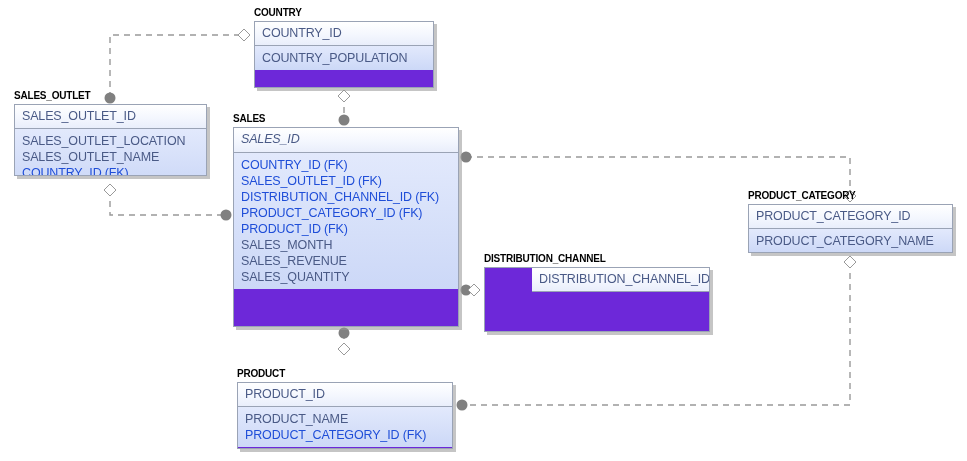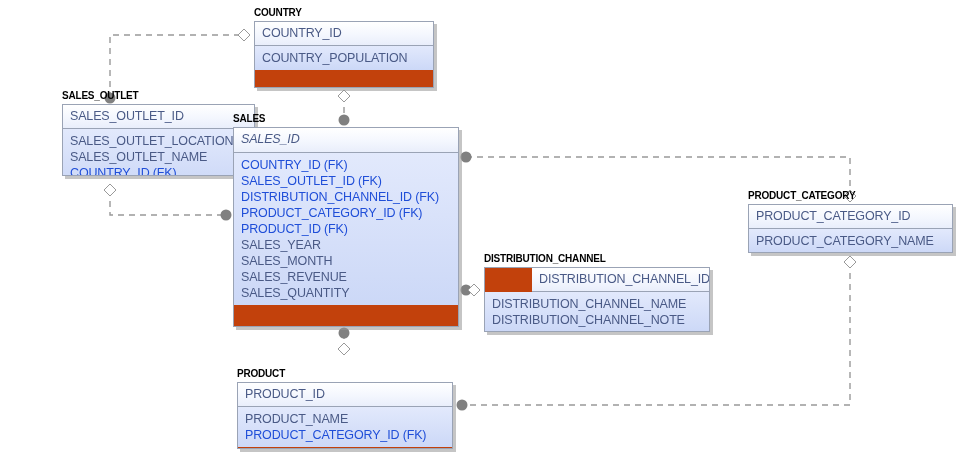--- a/index.html
+++ b/index.html
@@ -38,21 +38,21 @@
   }
   .entity-body {
     position: absolute;
     left: 0;
     top: 0;
     width: 100%;
     height: 100%;
     box-sizing: border-box;
     border: 1px solid #9aa3b5;
     box-shadow: 3px 3px 0 0 rgba(150,150,150,0.55);
-    background: #c2410c;
+    background: #6d28d9;
     overflow: hidden;
   }
   .pk-section {
     box-sizing: border-box;
     border-bottom: 1px solid #9aa3b5;
     background: linear-gradient(to bottom, #ffffff 0%, #f4f7fe 55%, #e9eefb 100%);
     padding: 3px 6px 3px 7px;
   }
   .attr-section {
     box-sizing: border-box;
@@ -124,21 +124,21 @@
         <div class="entity-title">COUNTRY</div>
         <div class="entity-body">
           <div class="pk-section" style="height: 24px;">
             <div class="field">COUNTRY_ID</div>
           </div>
           <div class="attr-section">
             <div class="field">COUNTRY_POPULATION</div>
           </div>
         </div>
       </div>
-      <div class="entity" style="left: 14px; top: 104px; width: 193px; height: 72px; margin-left: 48px;">
+      <div class="entity" style="left: 14px; top: 104px; width: 193px; height: 72px;">
         <div class="entity-title">SALES_OUTLET</div>
         <div class="entity-body">
           <div class="pk-section" style="height: 24px;">
             <div class="field">SALES_OUTLET_ID</div>
           </div>
           <div class="attr-section">
             <div class="field">SALES_OUTLET_LOCATION</div>
             <div class="field">SALES_OUTLET_NAME</div>
             <div class="field fk">COUNTRY_ID (FK)</div>
           </div>
@@ -149,36 +149,31 @@
         <div class="entity-body">
           <div class="pk-section" style="height: 25px; font-style: italic;">
             <div class="field">SALES_ID</div>
           </div>
           <div class="attr-section">
             <div class="field fk">COUNTRY_ID (FK)</div>
             <div class="field fk">SALES_OUTLET_ID (FK)</div>
             <div class="field fk">DISTRIBUTION_CHANNEL_ID (FK)</div>
             <div class="field fk">PRODUCT_CATEGORY_ID (FK)</div>
             <div class="field fk">PRODUCT_ID (FK)</div>
-            <div class="field">SALES_YEAR</div>
             <div class="field">SALES_MONTH</div>
             <div class="field">SALES_REVENUE</div>
             <div class="field">SALES_QUANTITY</div>
           </div>
         </div>
       </div>
       <div class="entity" style="left: 484px; top: 267px; width: 226px; height: 65px;">
         <div class="entity-title">DISTRIBUTION_CHANNEL</div>
         <div class="entity-body">
           <div class="pk-section" style="height: 24px; margin-left: 47px;">
             <div class="field">DISTRIBUTION_CHANNEL_ID</div>
-          </div>
-          <div class="attr-section">
-            <div class="field">DISTRIBUTION_CHANNEL_NAME</div>
-            <div class="field">DISTRIBUTION_CHANNEL_NOTE</div>
           </div>
         </div>
       </div>
       <div class="entity" style="left: 748px; top: 204px; width: 205px; height: 49px;">
         <div class="entity-title">PRODUCT_CATEGORY</div>
         <div class="entity-body">
           <div class="pk-section" style="height: 24px;">
             <div class="field">PRODUCT_CATEGORY_ID</div>
           </div>
           <div class="attr-section">

